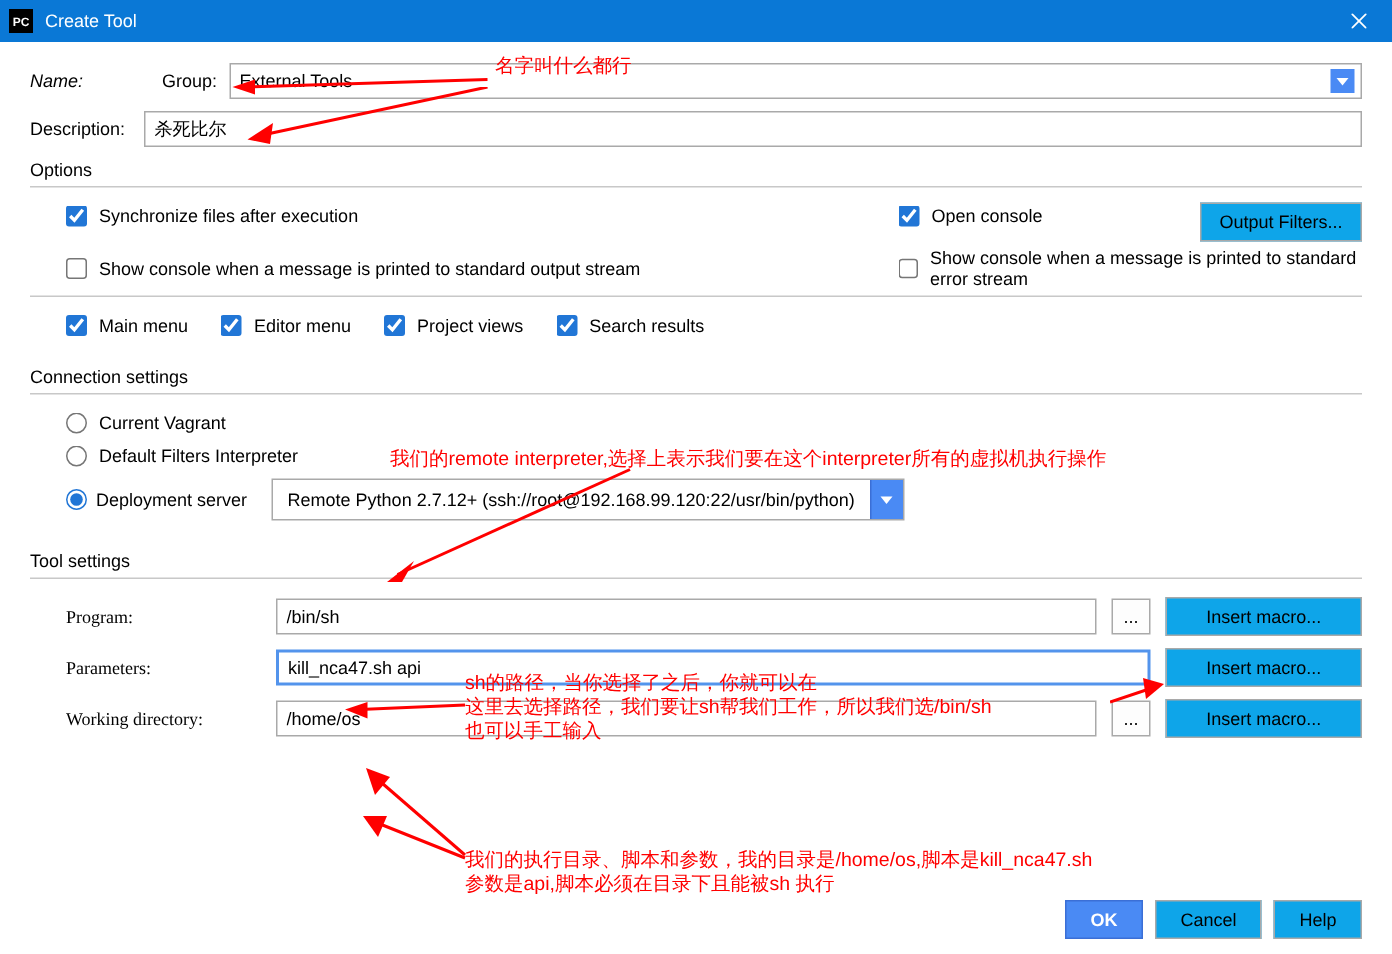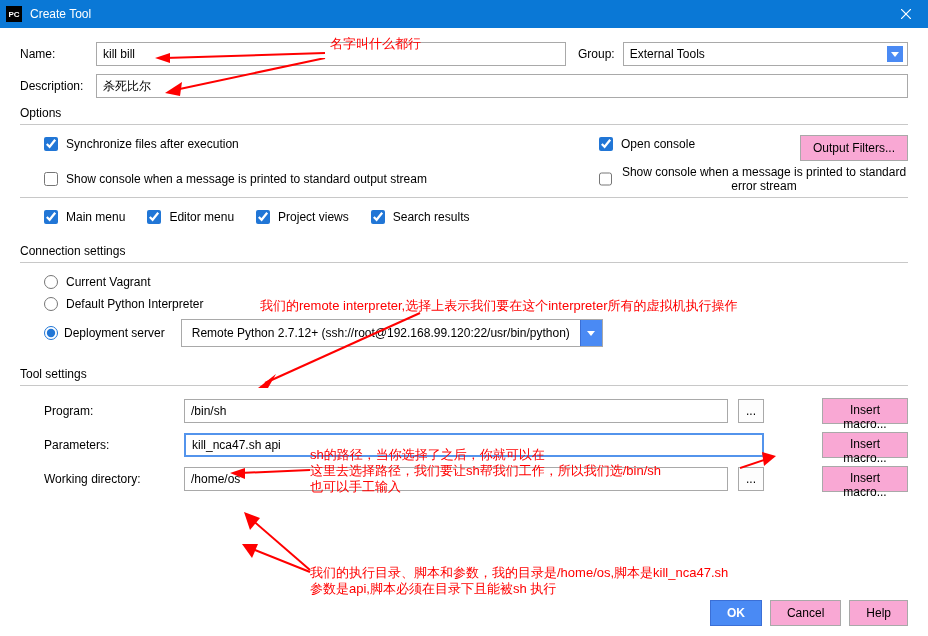--- a/index.html
+++ b/index.html
@@ -8,55 +8,55 @@
 .titlebar { height: 28px; background: #0a78d6; color: #fff; display: flex; align-items: center; padding: 0 0 0 6px; }
 .titlebar .app-icon { width: 16px; height: 16px; background: #000; margin-right: 8px; display: inline-flex; align-items: center; justify-content: center; color: #fff; font-size: 8px; font-weight: bold; }
 .titlebar .title { flex: 1; font-size: 12px; }
 .titlebar .close { width: 45px; height: 28px; display: flex; align-items: center; justify-content: center; cursor: pointer; }
 .titlebar .close svg { width: 10px; height: 10px; }
 
 .content { padding: 14px 20px 10px 20px; }
 
 .row { display: flex; align-items: center; margin-bottom: 8px; }
 .lbl { color: #000; margin-right: 6px; }
-.lbl-name { width: 70px; }
+.lbl-name { width: 70px; font-style: italic; }
 .lbl-desc { width: 70px; }
 input[type=text] { border: 1px solid #a9a9a9; padding: 3px 6px; height: 24px; background: #fff; }
 .name-input { flex: 1; }
 .group-lbl { margin-left: 12px; margin-right: 8px; }
 .group-sel { width: 200px; height: 24px; border: 1px solid #a9a9a9; display: flex; align-items: center; padding: 0 4px 0 6px; justify-content: space-between; }
 .group-sel .dd-btn { width: 16px; height: 16px; background: #4a8af4; display: flex; align-items: center; justify-content: center; }
 .desc-input { flex: 1; }
 
 .section-head { color: #000; margin-bottom: 4px; }
 .sep { border: none; border-top: 1px solid #c8c8c8; margin-bottom: 8px; }
 
 .chkrow { display: flex; align-items: center; padding: 4px 0 4px 24px; gap: 8px; width: 100%; }
 input[type=checkbox] { width: 14px; height: 14px; accent-color: #2176d6; }
 input[type=radio] { width: 14px; height: 14px; accent-color: #2176d6; }
-.chk-lbl { color: #000; text-align: center; }
+.chk-lbl { color: #000; }
 
 .opt-grid { position: relative; }
 .opt-row { display: flex; align-items: center; padding: 4px 0 4px 24px; }
 .opt-row .left { display: flex; align-items: center; gap: 8px; width: 555px; }
 .opt-row .right { display: flex; align-items: center; gap: 8px; flex: 1; }
-.btn { border: 1px solid #a9a9a9; background: #f9a8d4; padding: 4px 12px; height: 26px; cursor: pointer; }
+.btn { border: 1px solid #a9a9a9; background: #0ea5e9; padding: 4px 12px; height: 26px; cursor: pointer; }
 .output-btn { position: absolute; right: 0; top: 2px; }
 
 .radio-row { display: flex; align-items: center; padding: 4px 0 4px 24px; gap: 8px; }
 .deploy-row { display: flex; align-items: center; padding: 4px 0 4px 24px; gap: 6px; }
 .deploy-sel { display: flex; align-items: center; border: 1px solid #a9a9a9; height: 28px; }
 .deploy-sel .sel-txt { padding: 0 10px; }
 .deploy-sel .dd-btn2 { width: 22px; height: 26px; background: #4a8af4; display: flex; align-items: center; justify-content: center; border-left: 1px solid #3b6fd6; }
 
 .tool-row { display: flex; align-items: center; padding: 4px 0 4px 24px; gap: 10px; }
-.tool-lbl { width: 130px; }
+.tool-lbl { width: 130px; font-family: Liberation Serif, serif; }
 .tool-input { flex: 1; }
 .browse-btn { width: 26px; height: 24px; border: 1px solid #a9a9a9; background: #fdfdfd; cursor: pointer; display: flex; align-items: center; justify-content: center; }
-.insert-btn { width: 86px; margin-left: 48px; }
+.insert-btn { width: 131px; }
 .params-focus { border: 2px solid #5394ec !important; }
 
 .footer { position: absolute; bottom: 10px; right: 20px; display: flex; gap: 8px; }
 .footer .btn-primary { background: #4a8af4; color: #fff; border: 1px solid #3b6fd6; font-weight: bold; padding: 4px 20px; }
 .footer .btn { padding: 4px 16px; }
 
 
 .anno { position: absolute; color: #ff0000; font-size: 13px; font-family: "Microsoft YaHei", sans-serif; pointer-events: none; z-index: 100; white-space: pre; }
 .arrow-svg { position: absolute; pointer-events: none; z-index: 99; }
 .arrow-svg path, .arrow-svg line { stroke: #ff0000; stroke-width: 2; fill: none; }
@@ -75,21 +75,20 @@
         <line x1="0" y1="0" x2="10" y2="10" stroke="#fff" stroke-width="1.2"></line>
         <line x1="10" y1="0" x2="0" y2="10" stroke="#fff" stroke-width="1.2"></line>
       </svg>
   </div>
 </div>
 
 <div class="content">
 
   <div class="row">
     <span class="lbl lbl-name">Name:</span>
-    <input type="text" class="name-input" style="width: 470px; flex: 0 0 auto;" value="kill bill">
     <span class="lbl group-lbl">Group:</span>
     <div class="group-sel" style="flex:1">
       <span>External Tools</span>
       <span class="dd-btn">
           <span class="tri"></span>
         </span>
     </div>
   </div>
 
   <div class="row">
@@ -136,21 +135,21 @@
   </div>
 
   <div class="section-head" style="margin-top:16px">Connection settings</div>
   <hr class="sep">
   <div class="radio-row">
     <input type="radio" name="conn" style="">
     <span class="chk-lbl">Current Vagrant</span>
   </div>
   <div class="radio-row">
     <input type="radio" name="conn" style="">
-    <span class="chk-lbl">Default Python Interpreter</span>
+    <span class="chk-lbl">Default Filters Interpreter</span>
   </div>
   <div class="deploy-row">
     <input type="radio" name="conn" checked="" style="">
     <span class="chk-lbl" style="margin-right:10px">Deployment server</span>
     <div class="deploy-sel">
       <span class="sel-txt">Remote Python 2.7.12+ (ssh://root@192.168.99.120:22/usr/bin/python)</span>
       <span class="dd-btn2">
           <span class="tri"></span>
         </span>
     </div>

